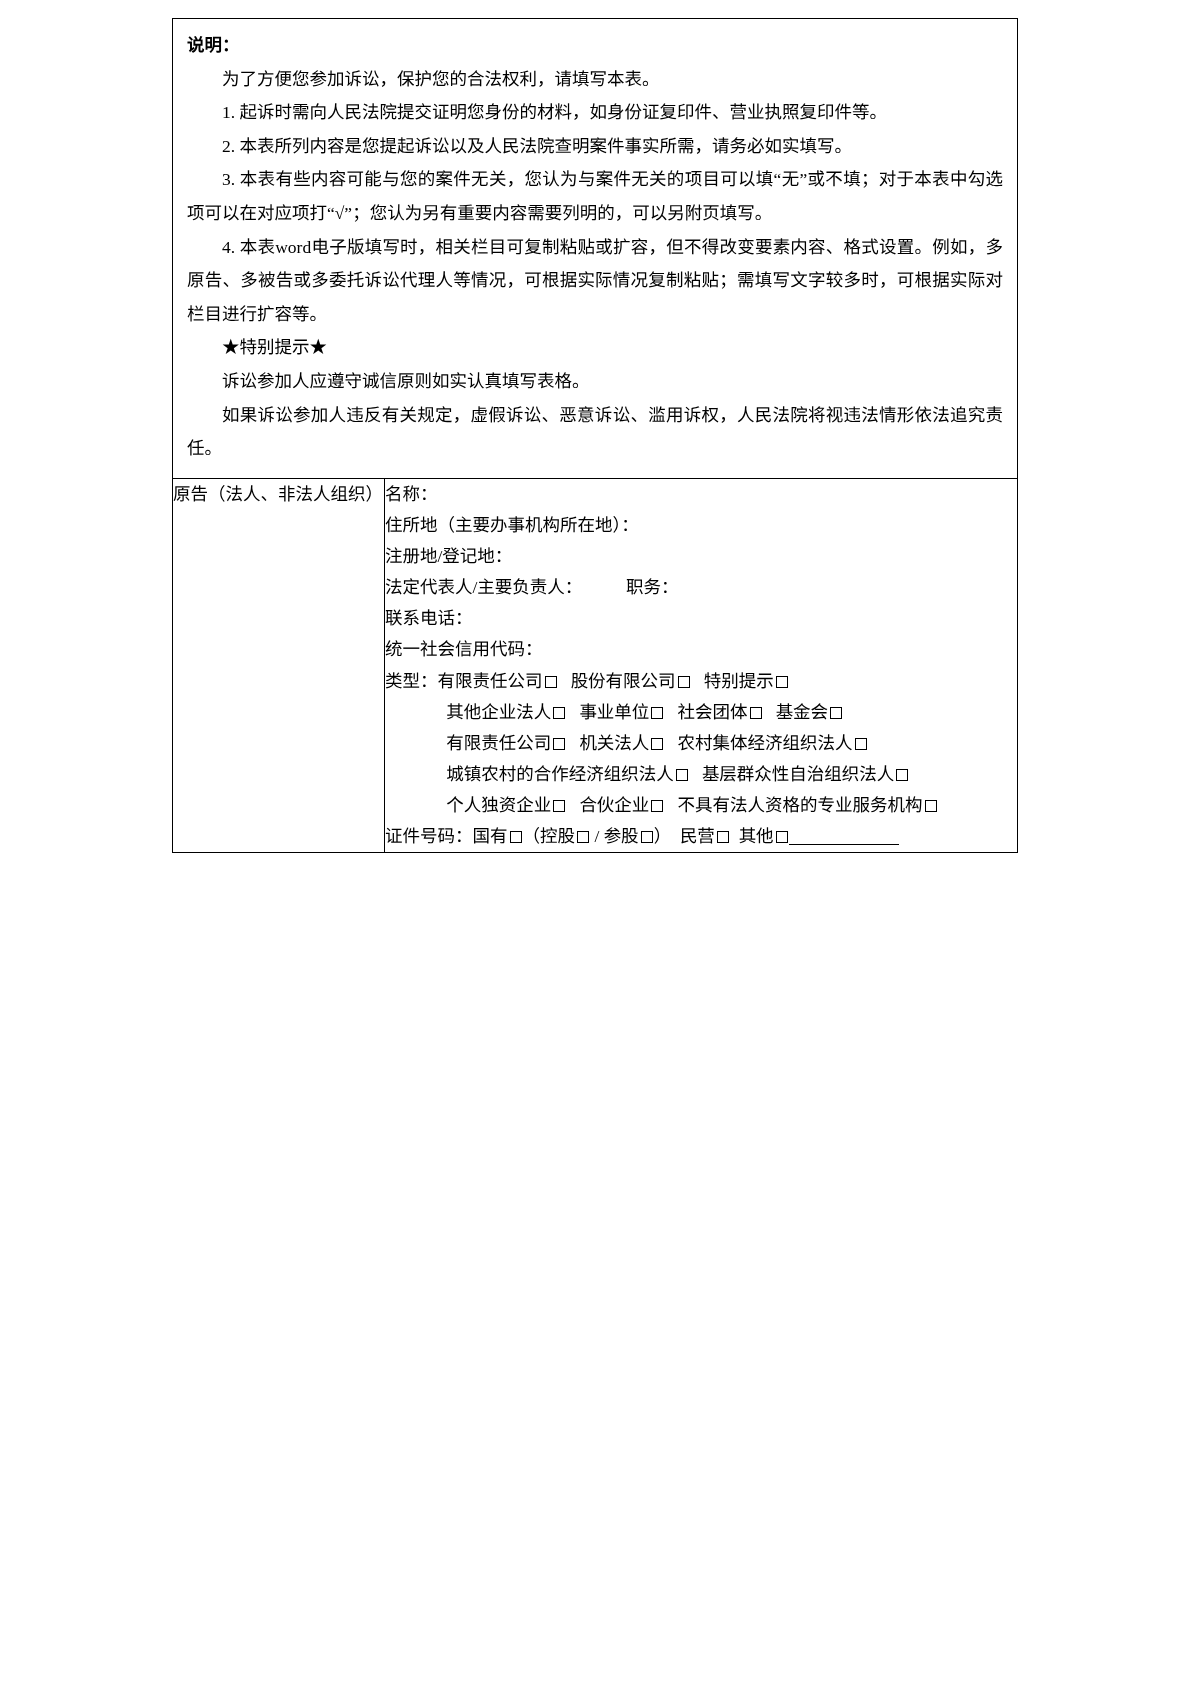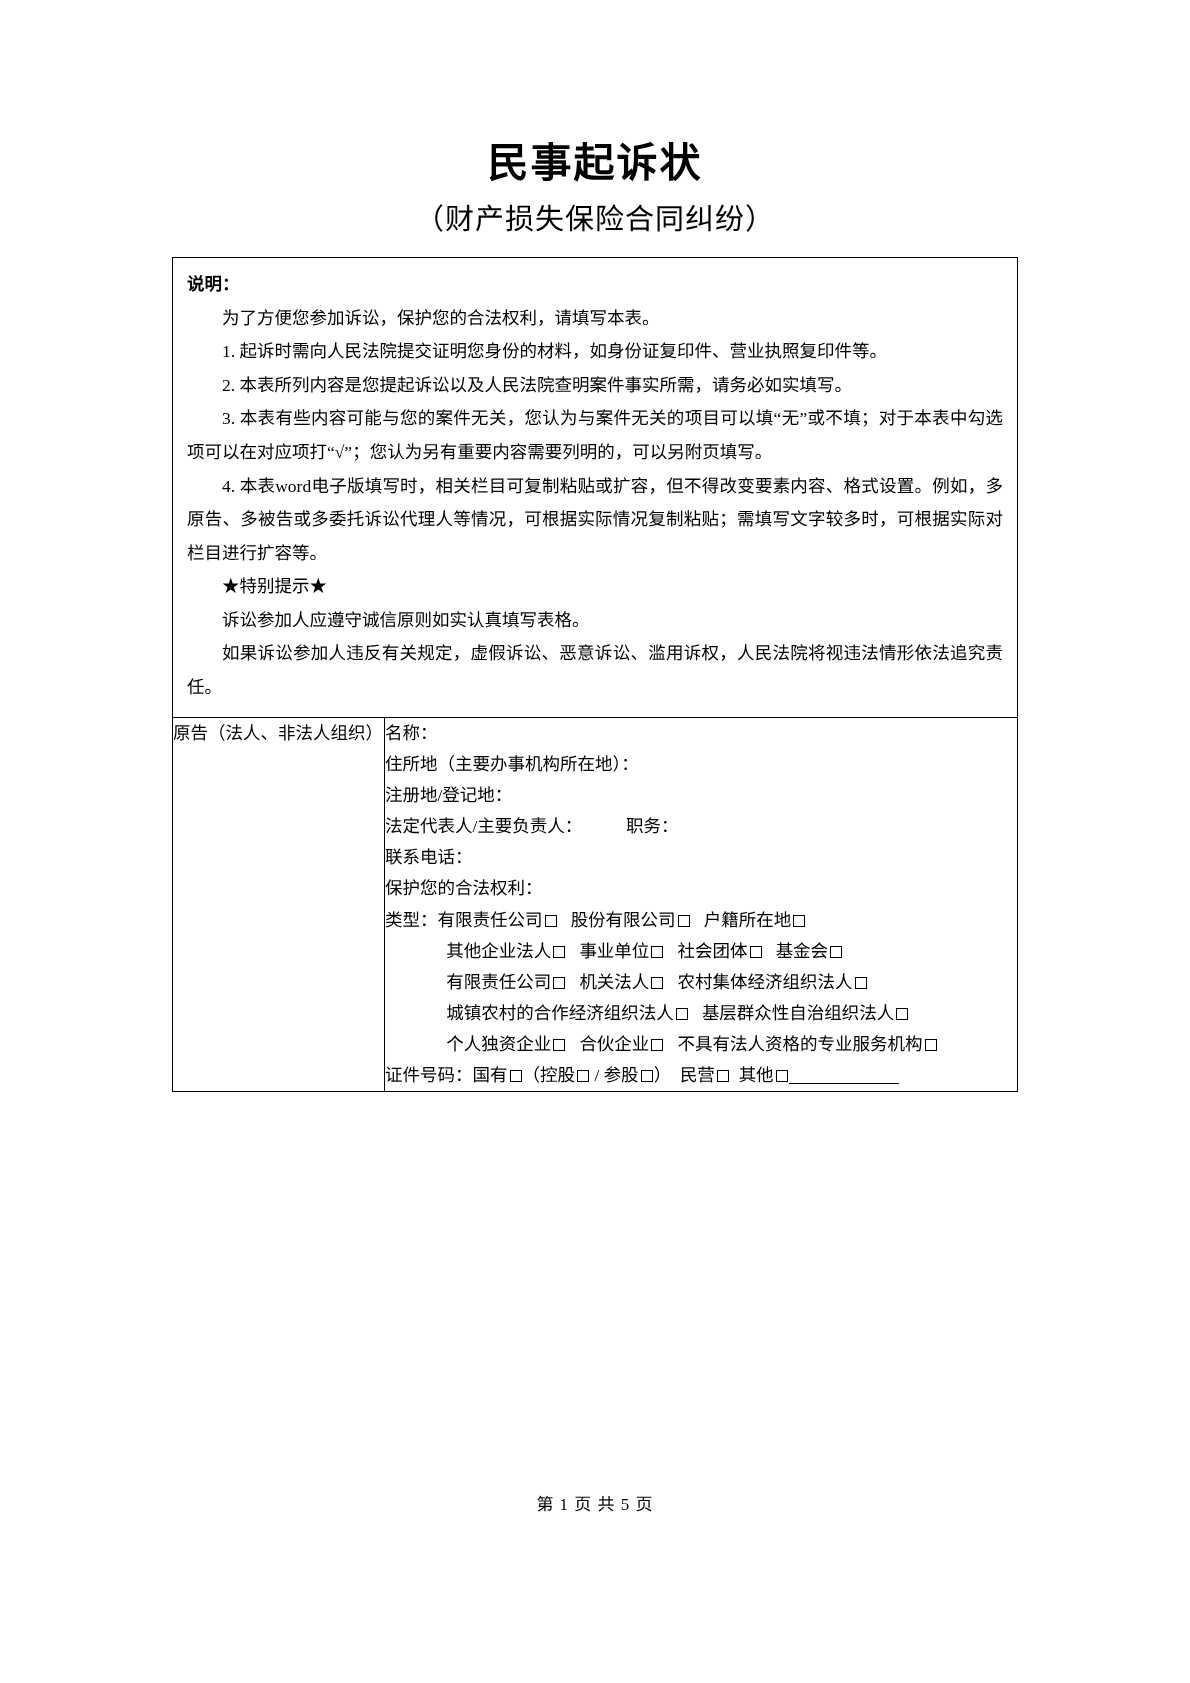--- a/index.html
+++ b/index.html
@@ -123,24 +123,20 @@
     text-align: center;
     font-size: 17px;
     letter-spacing: 1px;
   }
 </style>
 </head>
 <body>
 
 <div class="page">
 
-  <div class="title-wrap">
-    <h1 class="doc-title">民事起诉状</h1>
-    <div class="doc-subtitle">（财产损失保险合同纠纷）</div>
-  </div>
 
   <table class="form">
     <colgroup>
       <col style="width:212px">
       <col>
     </colgroup>
     <tbody>
 
       <tr>
         <td colspan="2">
@@ -161,34 +157,33 @@
 
 
       <tr>
         <td class="party-label">原告（法人、非法人组织）</td>
         <td class="party-body">
           <p class="field-row">名称：</p>
           <p class="field-row">住所地（主要办事机构所在地）：</p>
           <p class="field-row">注册地/登记地：</p>
           <p class="field-row">法定代表人/主要负责人：          职务：</p>
           <p class="field-row">联系电话：</p>
-          <p class="field-row">保护您的合法权利：</p>
+          <p class="field-row">统一社会信用代码：</p>
 
-          <p class="field-row"><span>类型：</span><span>有限责任公司</span><span class="cb"></span>&nbsp;&nbsp;&nbsp;<span>股份有限公司</span><span class="cb"></span>&nbsp;&nbsp;&nbsp;<span>户籍所在地</span><span class="cb"></span></p>
+          <p class="field-row"><span>类型：</span><span>有限责任公司</span><span class="cb"></span>&nbsp;&nbsp;&nbsp;<span>股份有限公司</span><span class="cb"></span>&nbsp;&nbsp;&nbsp;<span>特别提示</span><span class="cb"></span></p>
 
           <p class="field-row"><span class="type-indent"></span><span>其他企业法人</span><span class="cb"></span>&nbsp;&nbsp;&nbsp;<span>事业单位</span><span class="cb"></span>&nbsp;&nbsp;&nbsp;<span>社会团体</span><span class="cb"></span>&nbsp;&nbsp;&nbsp;<span>基金会</span><span class="cb"></span></p>
 
           <p class="field-row"><span class="type-indent"></span><span>有限责任公司</span><span class="cb"></span>&nbsp;&nbsp;&nbsp;<span>机关法人</span><span class="cb"></span>&nbsp;&nbsp;&nbsp;<span>农村集体经济组织法人</span><span class="cb"></span></p>
 
           <p class="field-row"><span class="type-indent"></span><span>城镇农村的合作经济组织法人</span><span class="cb"></span>&nbsp;&nbsp;&nbsp;<span>基层群众性自治组织法人</span><span class="cb"></span></p>
 
           <p class="field-row"><span class="type-indent"></span><span>个人独资企业</span><span class="cb"></span>&nbsp;&nbsp;&nbsp;<span>合伙企业</span><span class="cb"></span>&nbsp;&nbsp;&nbsp;<span>不具有法人资格的专业服务机构</span><span class="cb"></span></p>
 
           <p class="field-row"><span>证件号码：</span><span>国有</span><span class="cb"></span><span>（</span><span>控股</span><span class="cb"></span>&nbsp;<span>/</span>&nbsp;<span>参股</span><span class="cb"></span><span>）</span>&nbsp;&nbsp;<span>民营</span><span class="cb"></span>&nbsp;&nbsp;<span>其他</span><span class="cb"></span><span class="blank-line"></span></p>
         </td>
       </tr>
 
     </tbody>
   </table>
 
-  <div class="page-footer">第 1 页 共 5 页</div>
 
 </div>
 
 </body></html>

